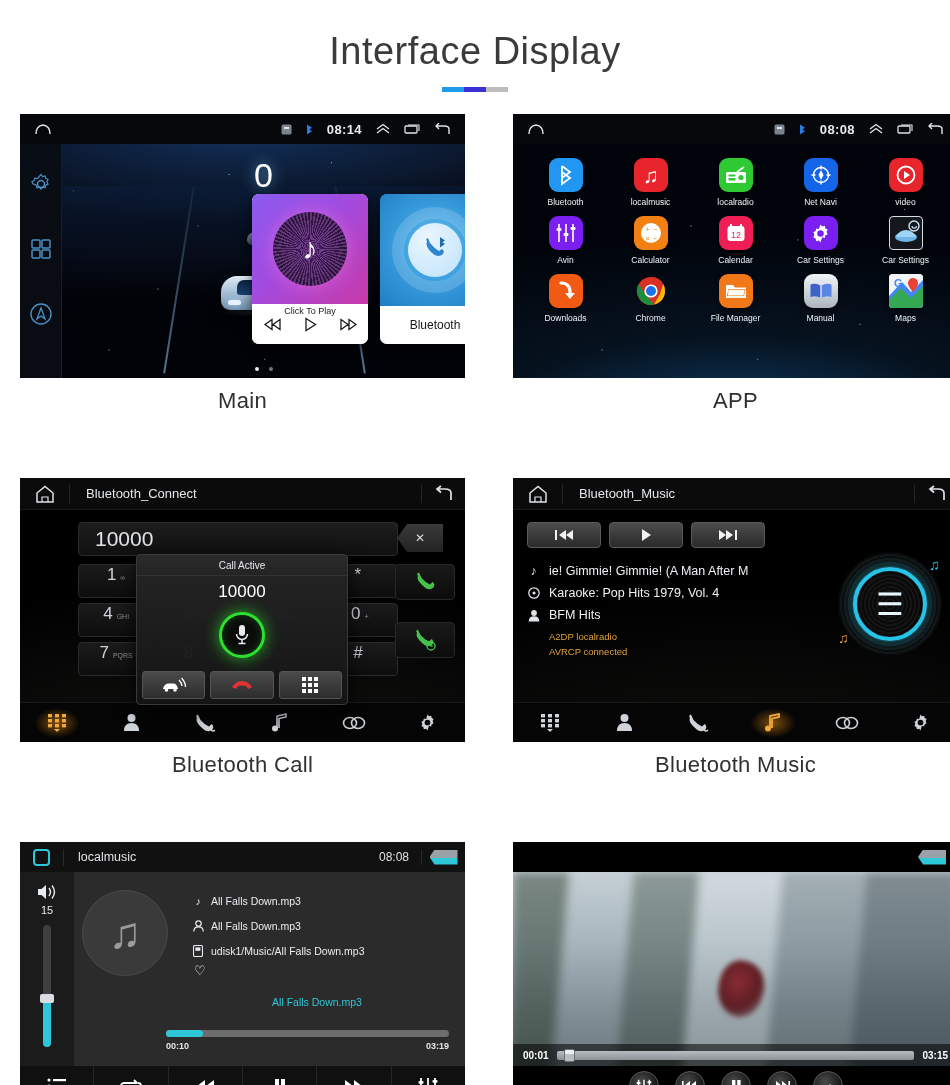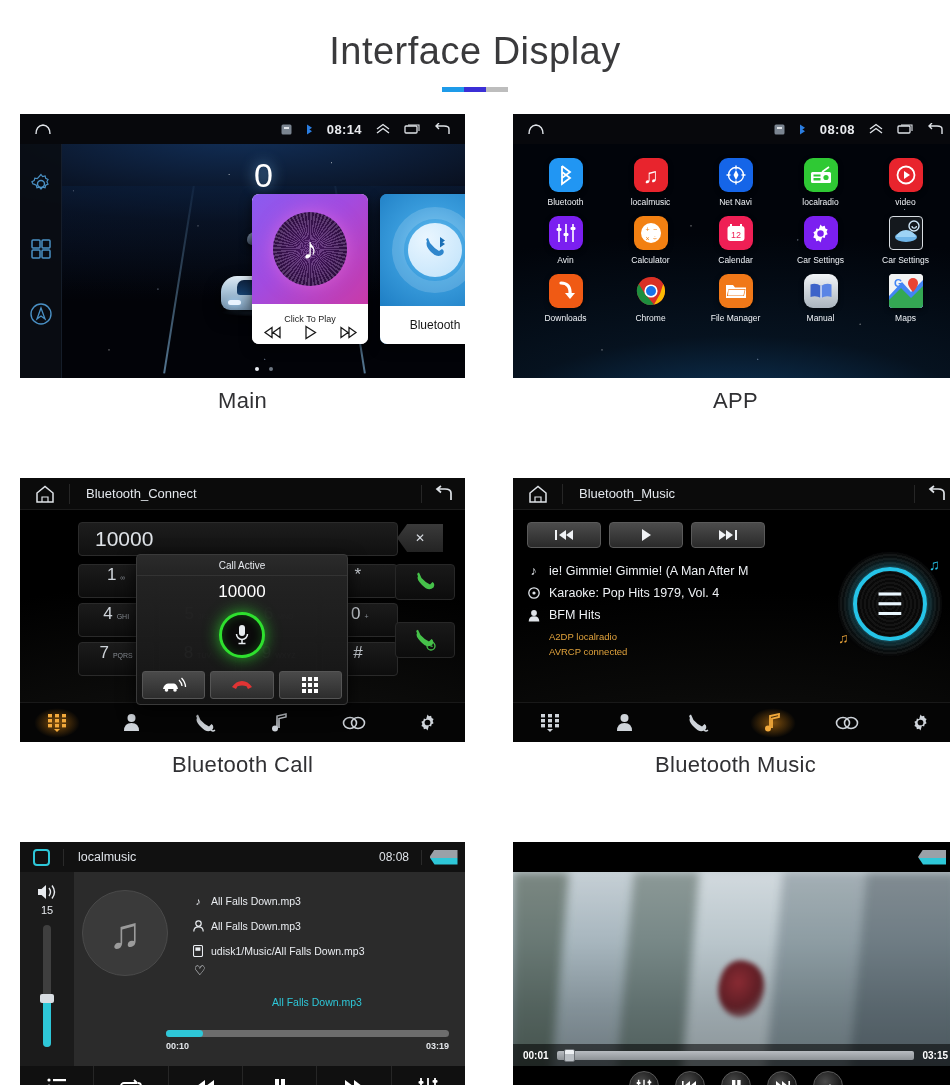--- a/index.html
+++ b/index.html
@@ -116,21 +116,21 @@
     background: linear-gradient(135deg, #8b5bf0 0%, #a24be0 45%, #c93aa8 100%);
     display: grid; place-items: center;
   }
   .tm-disc {
     width: 74px; height: 74px; border-radius: 50%;
     background: repeating-conic-gradient(from 0deg, rgba(255,255,255,.16) 0deg 3deg, rgba(0,0,0,.18) 3deg 6deg), radial-gradient(circle, #5a1f7a, #2a0c3c);
     display: grid; place-items: center;
     box-shadow: 0 0 18px rgba(255,120,220,.5);
   }
   .tm-note { font-size: 30px; color: #fff; line-height: 1; }
-  .tm-bar { height: 40px; background: #fff; text-align: center; padding-top: 10px; }
+  .tm-bar { height: 40px; background: #fff; text-align: center; padding-top: 2px; }
   .tm-label { font-size: 9px; color: #222; }
   .tm-ctrls { display: flex; justify-content: space-around; align-items: center; margin-top: 1px; color: #1b1b1b; }
   .tile-bt { left: 318px; width: 110px; height: 150px; background: #2b8fd6; }
   .tb-art {
     height: 112px; position: relative; display: grid; place-items: center;
     background: radial-gradient(circle at 50% 46%, #6fc3f3 0%, #3a9ddd 45%, #1e7ec4 100%);
   }
   .tb-ring { position: absolute; width: 86px; height: 86px; border-radius: 50%; border: 12px solid rgba(255,255,255,.16); }
   .tb-circle {
     width: 54px; height: 54px; border-radius: 50%;
@@ -543,41 +543,41 @@
           </div>
 
           <div class="app-item">
             <div class="app-ic" style="background:#e8242d">
               <span style="font-size:21px">♫</span>
             </div>
             <div class="app-lb">localmusic</div>
           </div>
 
           <div class="app-item">
-            <div class="app-ic" style="background:#1565e8">
-              <svg width="24" height="24" viewBox="0 0 24 24">
-                  <circle cx="12" cy="12" r="7.5" fill="none" stroke="#fff" stroke-width="1.4"></circle>
-                  <path d="M12 2.5v4M12 17.5v4M2.5 12h4M17.5 12h4" stroke="#fff" stroke-width="1.4"></path>
-                  <path d="M12 7 L14.5 12 L12 17 L9.5 12 Z" fill="#fff"></path>
-                </svg>
-            </div>
-            <div class="app-lb">Net Navi</div>
-          </div>
-
-          <div class="app-item">
             <div class="app-ic" style="background:#2fc934">
               <svg width="24" height="20" viewBox="0 0 24 20">
                   <rect x="2" y="7" width="20" height="11" rx="1.5" fill="#fff"></rect>
                   <path d="M13 7 L20 2" stroke="#fff" stroke-width="1.6"></path>
                   <circle cx="17" cy="12.5" r="2.6" fill="#2fc934"></circle>
                   <rect x="4.5" y="9.5" width="7" height="2" fill="#2fc934"></rect>
                   <rect x="4.5" y="13" width="7" height="2.5" fill="#2fc934"></rect>
                 </svg>
             </div>
             <div class="app-lb">localradio</div>
+          </div>
+
+          <div class="app-item">
+            <div class="app-ic" style="background:#1565e8">
+              <svg width="24" height="24" viewBox="0 0 24 24">
+                  <circle cx="12" cy="12" r="7.5" fill="none" stroke="#fff" stroke-width="1.4"></circle>
+                  <path d="M12 2.5v4M12 17.5v4M2.5 12h4M17.5 12h4" stroke="#fff" stroke-width="1.4"></path>
+                  <path d="M12 7 L14.5 12 L12 17 L9.5 12 Z" fill="#fff"></path>
+                </svg>
+            </div>
+            <div class="app-lb">Net Navi</div>
           </div>
 
           <div class="app-item">
             <div class="app-ic" style="background:#e8242d">
               <svg width="24" height="24" viewBox="0 0 24 24">
                   <circle cx="12" cy="12" r="8.5" fill="none" stroke="#fff" stroke-width="1.8"></circle>
                   <path d="M10 8 L16 12 L10 16 Z" fill="#fff"></path>
                 </svg>
             </div>
             <div class="app-lb">video</div>

